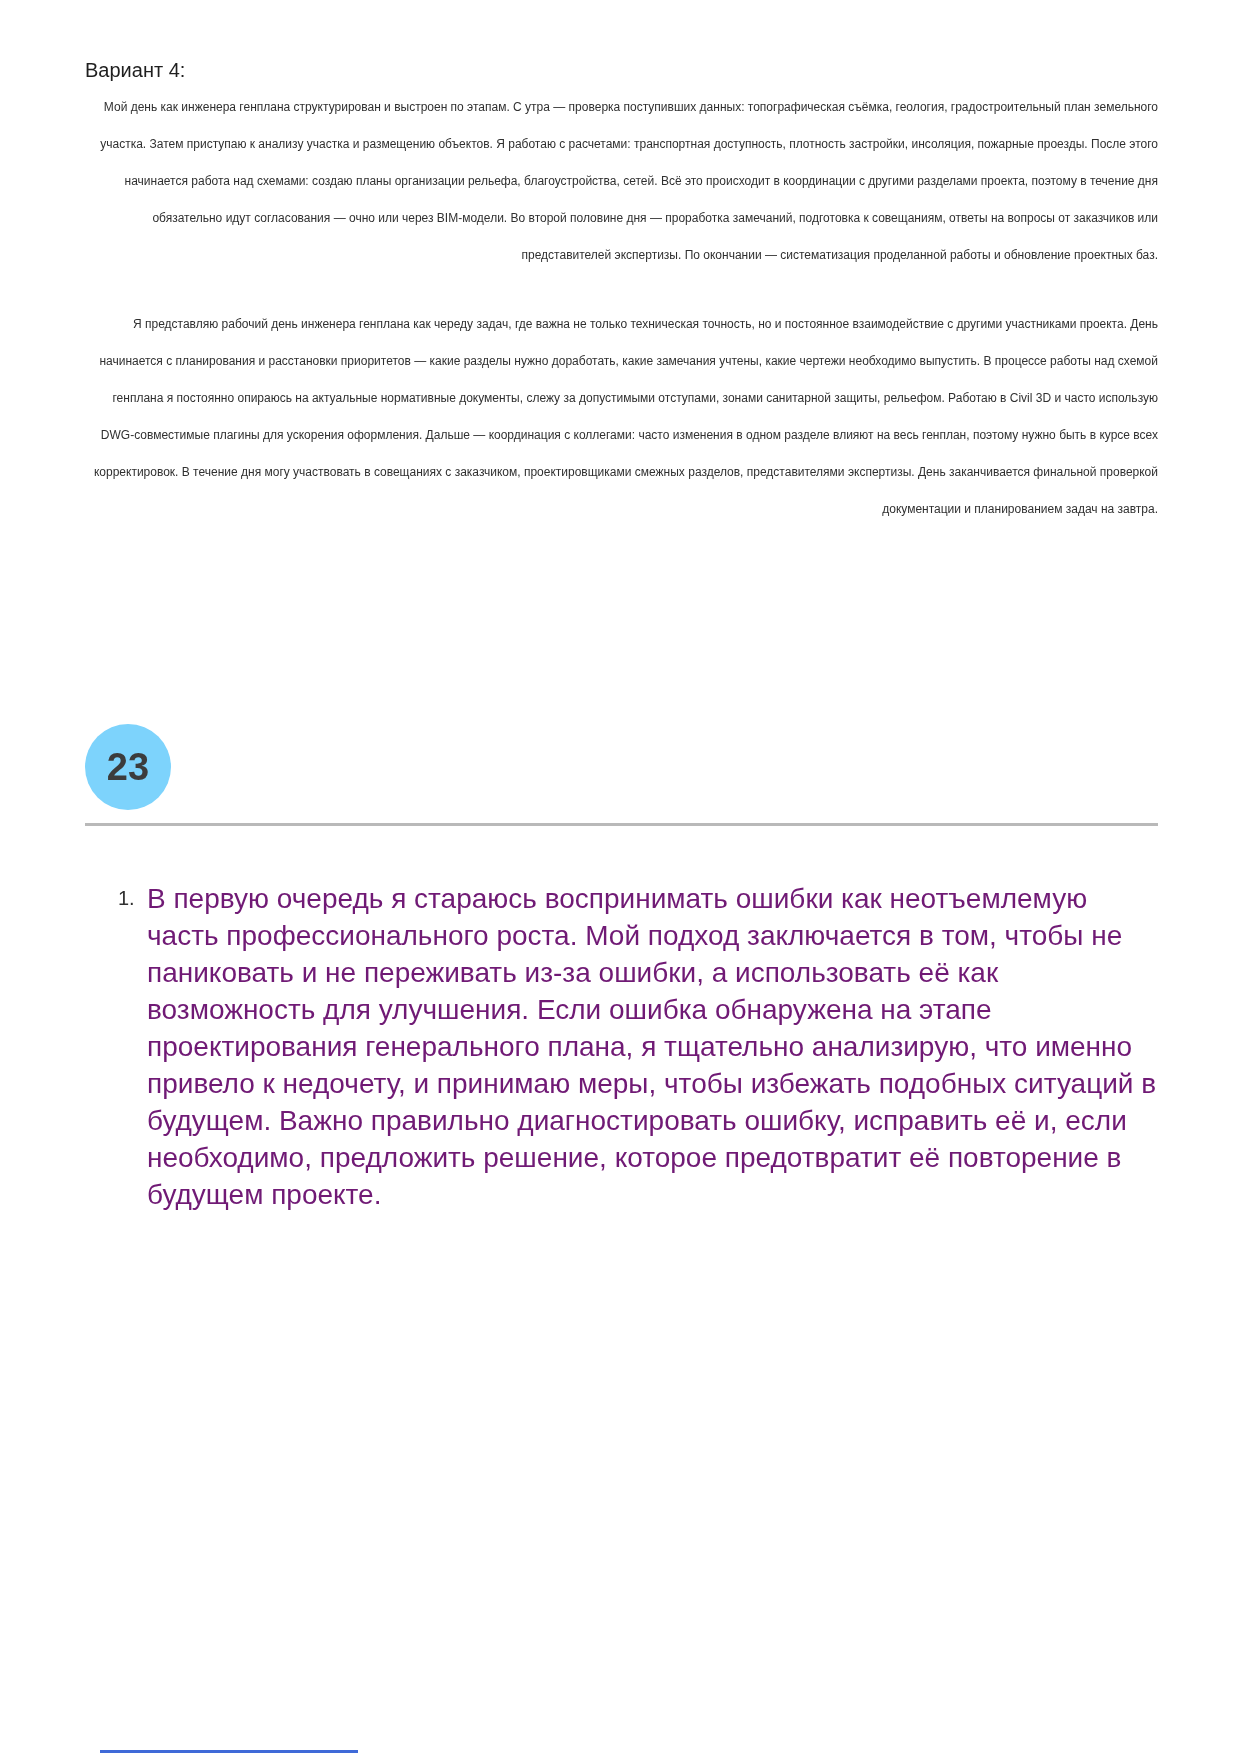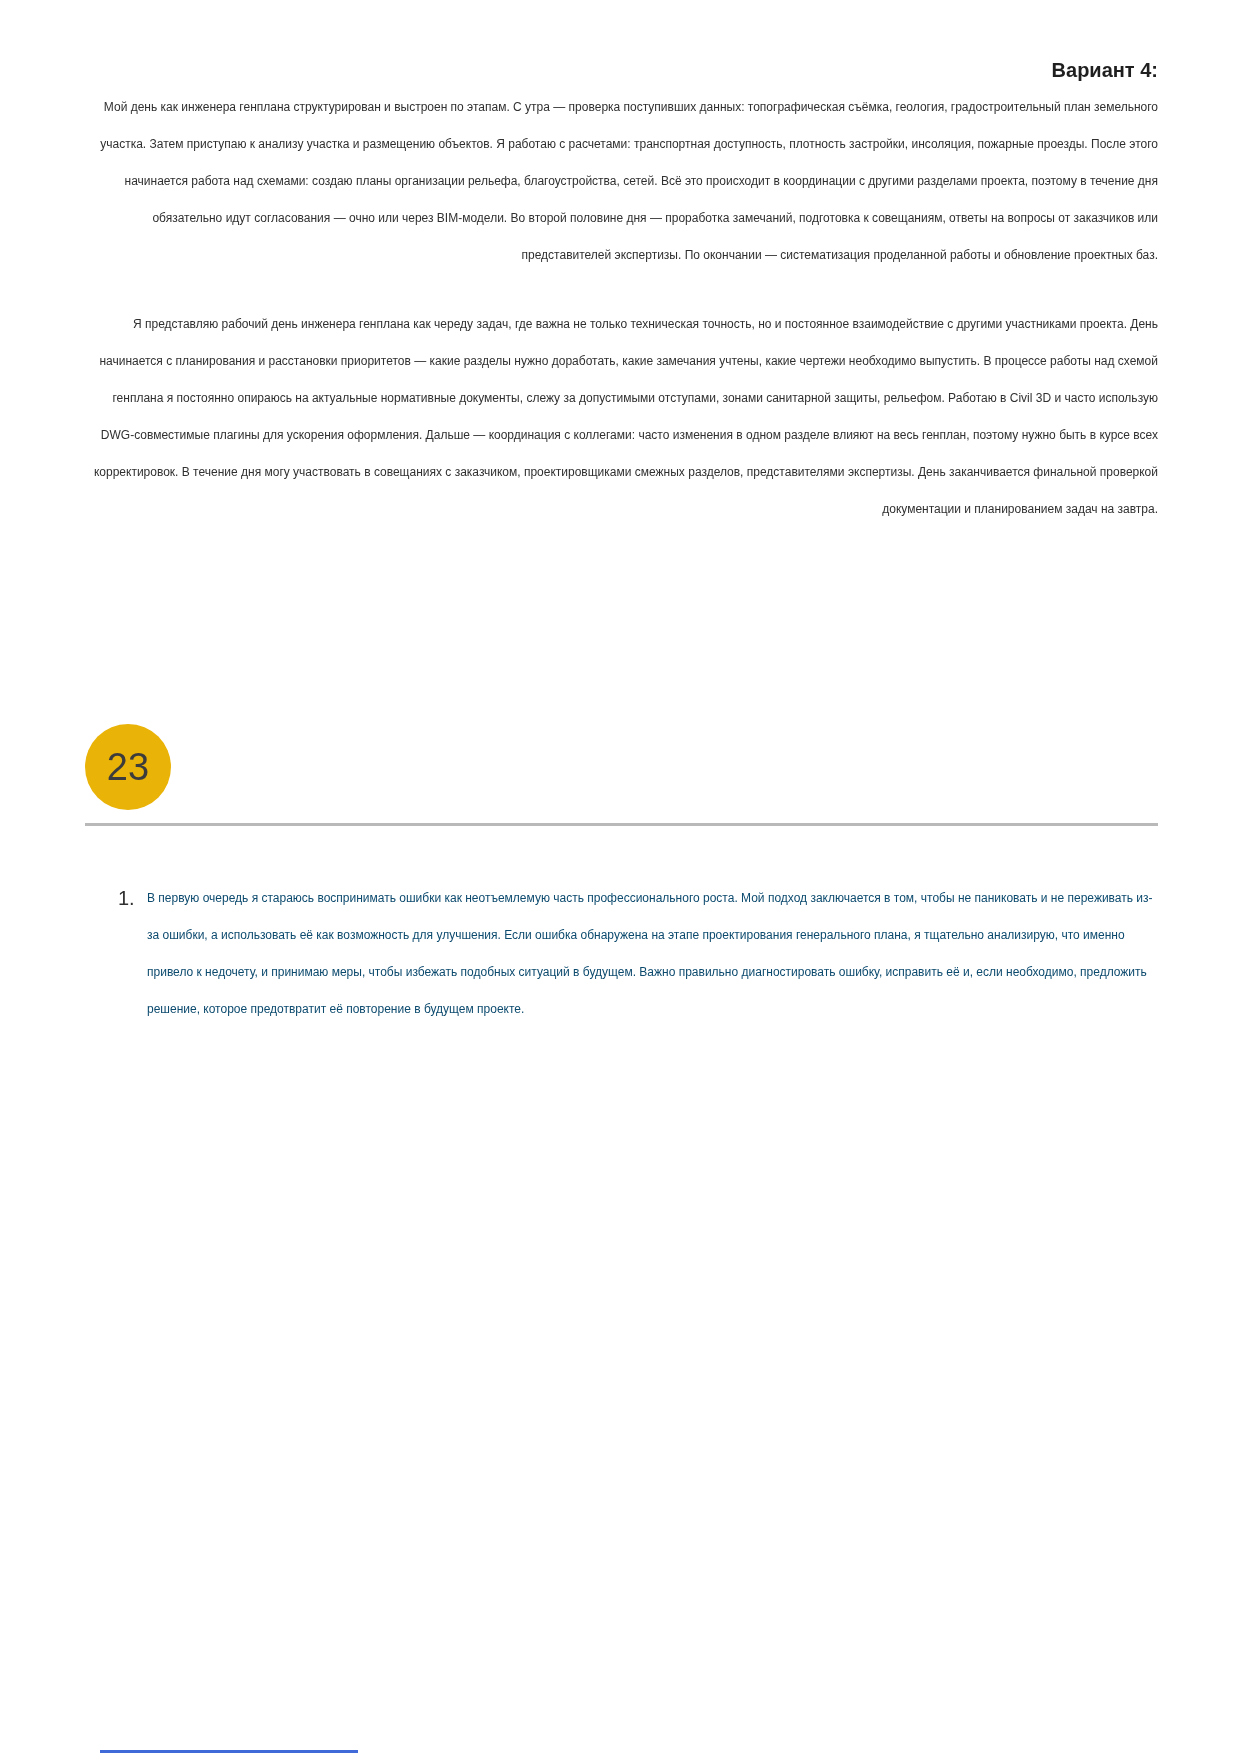--- a/index.html
+++ b/index.html
@@ -18,46 +18,45 @@
   .content {
     position: absolute;
     left: 85px;
     top: 52px;
     width: 1073px;
   }
   .variant-block { margin-bottom: 32px; }
   .variant-title {
     font-size: 20px;
     line-height: 37px;
-    font-weight: 700;
+    font-weight: 400;
     color: #1f1f1f;
-    text-align: right;
   }
   .variant-body {
     font-size: 12px;
     line-height: 37px;
     color: #303030;
     text-align: right;
   }
   .question-section { margin-top: 196px; }
   .question-header {
     display: flex;
     align-items: center;
   }
   .q-badge {
     flex: 0 0 auto;
     width: 86px;
     height: 86px;
     border-radius: 50%;
-    background: #eab308;
+    background: #7dd3fc;
     display: flex;
     align-items: center;
     justify-content: center;
     font-size: 38px;
-    font-weight: 400;
+    font-weight: 700;
     color: #3c3c3c;
   }
   .q-title {
     margin-left: 51px;
     font-size: 30px;
     font-weight: 700;
     color: #1c1c1c;
     letter-spacing: 0.2px;
   }
   .divider {
@@ -74,23 +73,23 @@
   .answer-number {
     flex: 0 0 auto;
     width: 29px;
     font-size: 20px;
     line-height: 37px;
     color: #303030;
   }
   .answer-text {
     flex: 1 1 auto;
     max-width: 1013px;
-    font-size: 12px;
+    font-size: 28px;
     line-height: 37px;
-    color: #0c4a6e;
+    color: #701a75;
   }
   .bottom-accent-line {
     position: absolute;
     left: 100px;
     bottom: 0;
     width: 258px;
     height: 3px;
     background: #3f6ad8;
   }
 </style>

